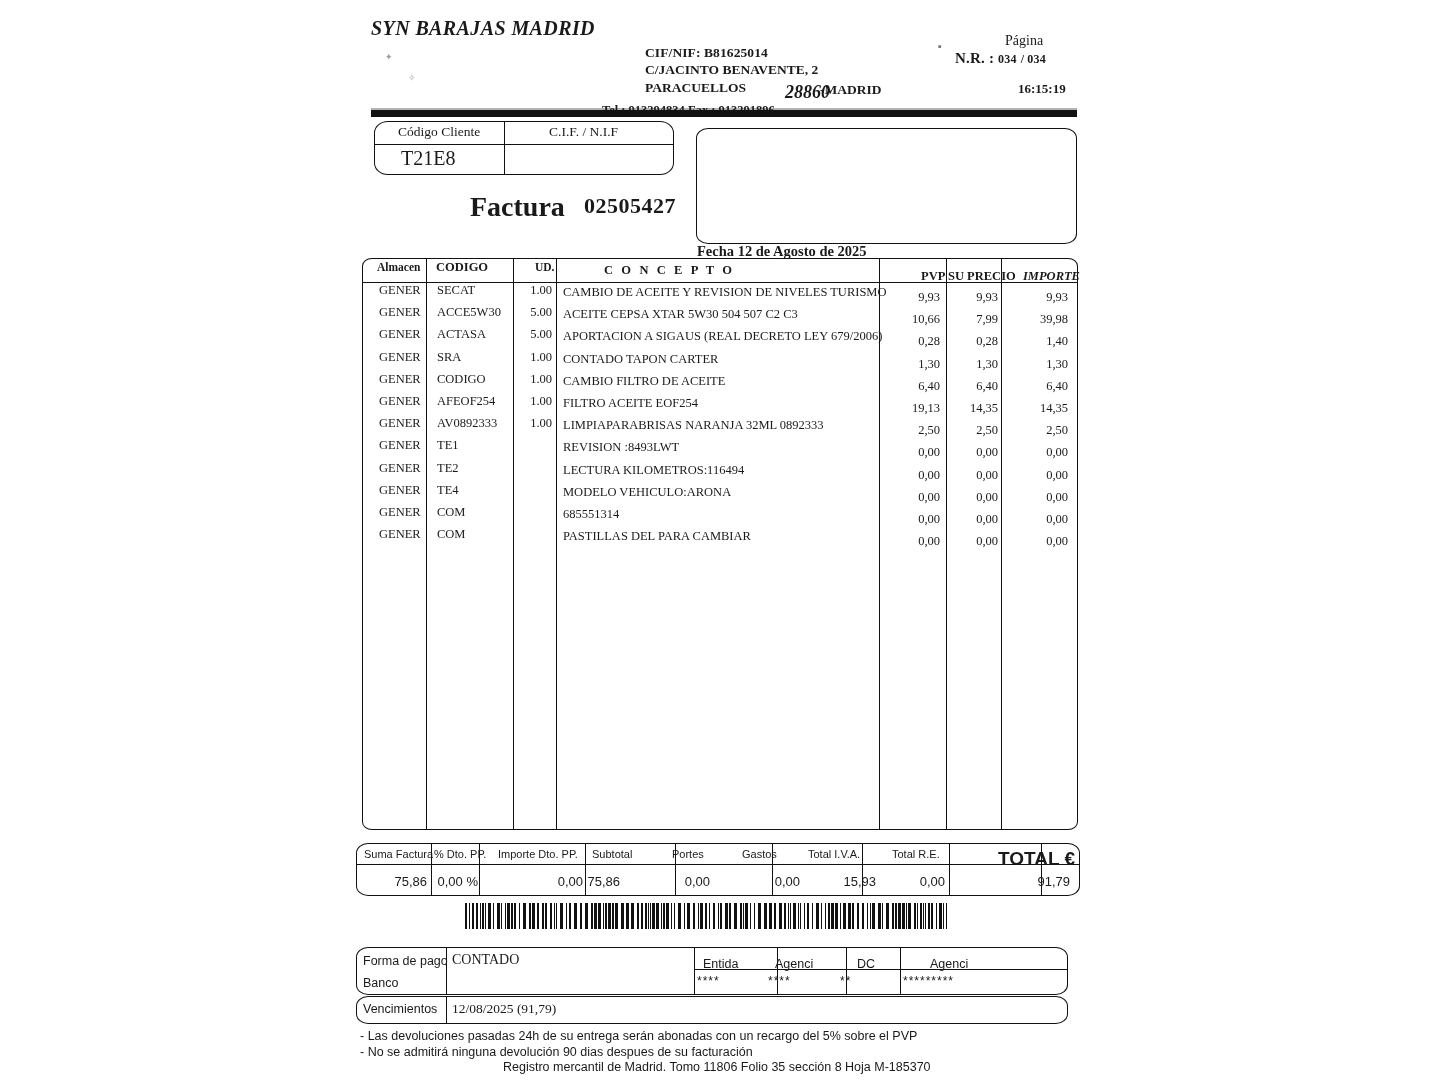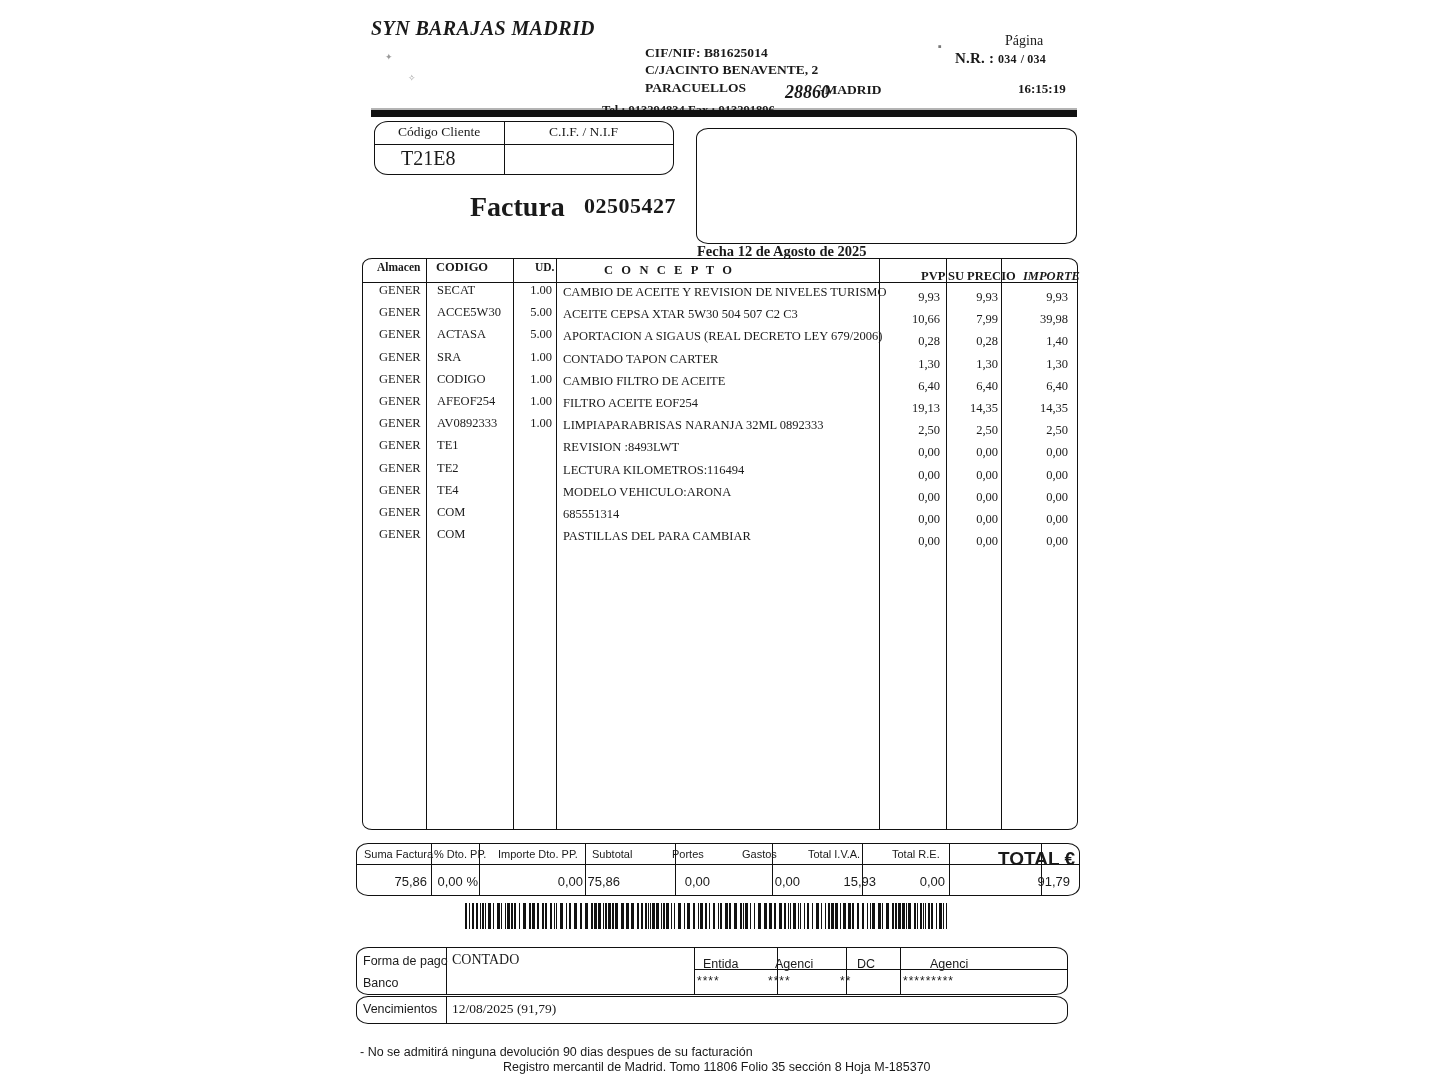--- a/index.html
+++ b/index.html
@@ -460,16 +460,17 @@
   <div class="f-star" style="left:768px;top:974px;">****</div>
   <div class="f-star" style="left:840px;top:974px;">**</div>
   <div class="f-star" style="left:903px;top:974px;">*********</div>
 
   <div class="venc">
       <div class="vmain"></div>
     </div>
   <div class="f-lbl" style="left:363px;top:1002px;">Vencimientos</div>
   <div class="f-val" style="left:452px;top:1001px;font-size:13.5px;">12/08/2025 (91,79)</div>
 
+  <div class="foot f1">- Las devoluciones pasadas 24h de su entrega serán abonadas con un recargo del 5% sobre el PVP</div>
   <div class="foot f2">- No se admitirá ninguna devolución 90 dias despues de su facturación</div>
   <div class="foot f3">Registro mercantil de Madrid. Tomo 11806 Folio 35 sección 8 Hoja M-185370</div>
 
 </div>
 
 </body></html>

